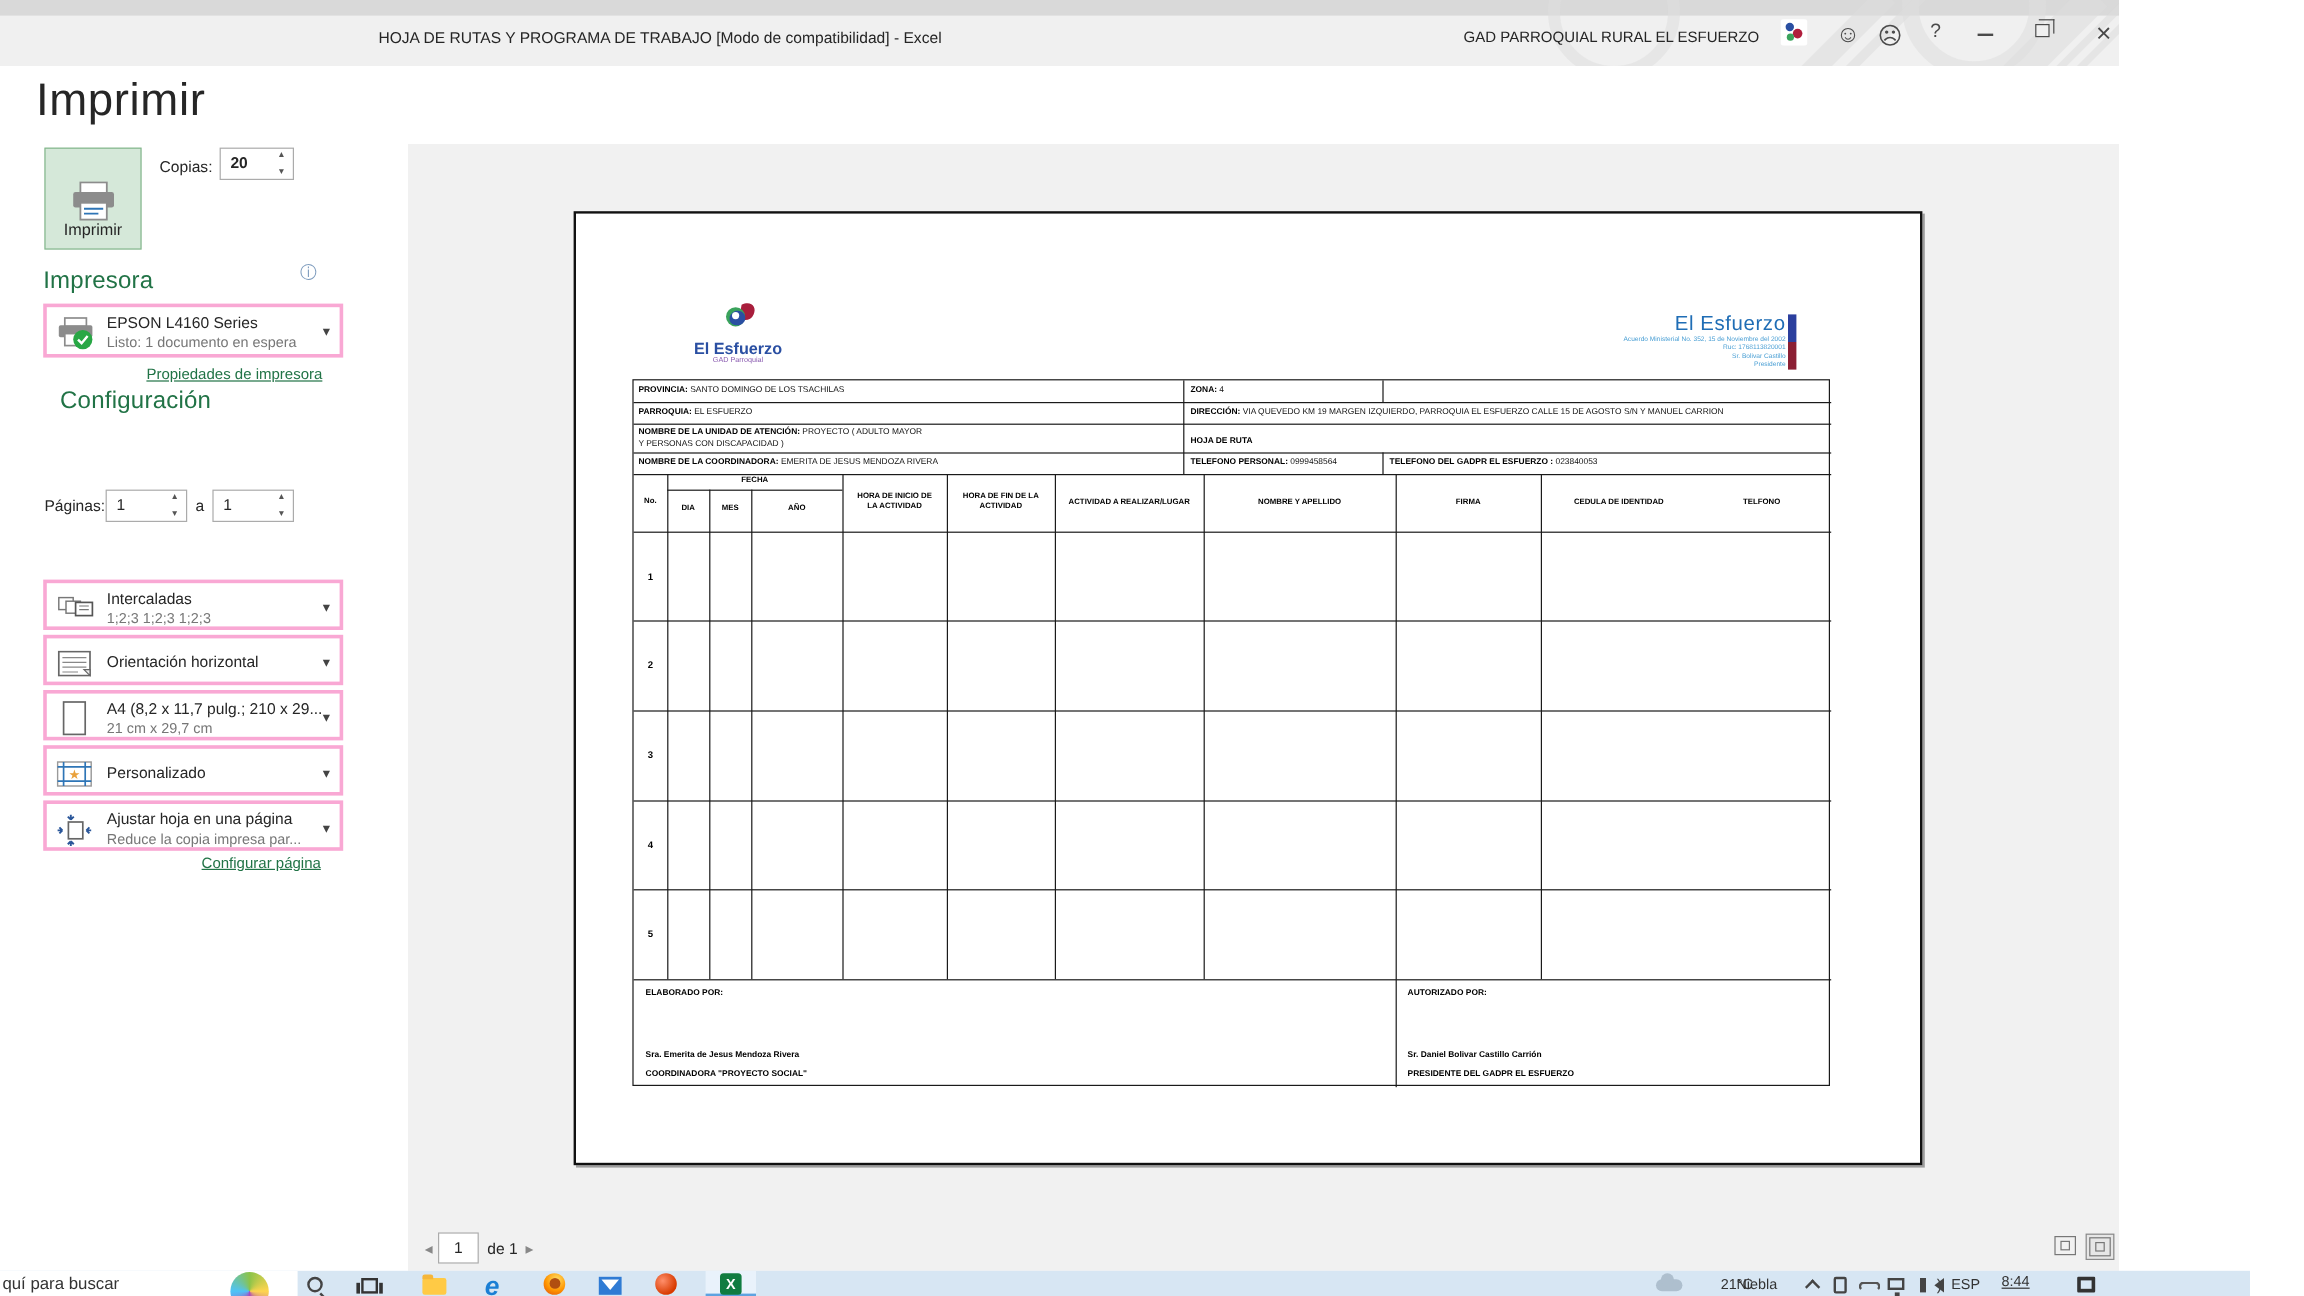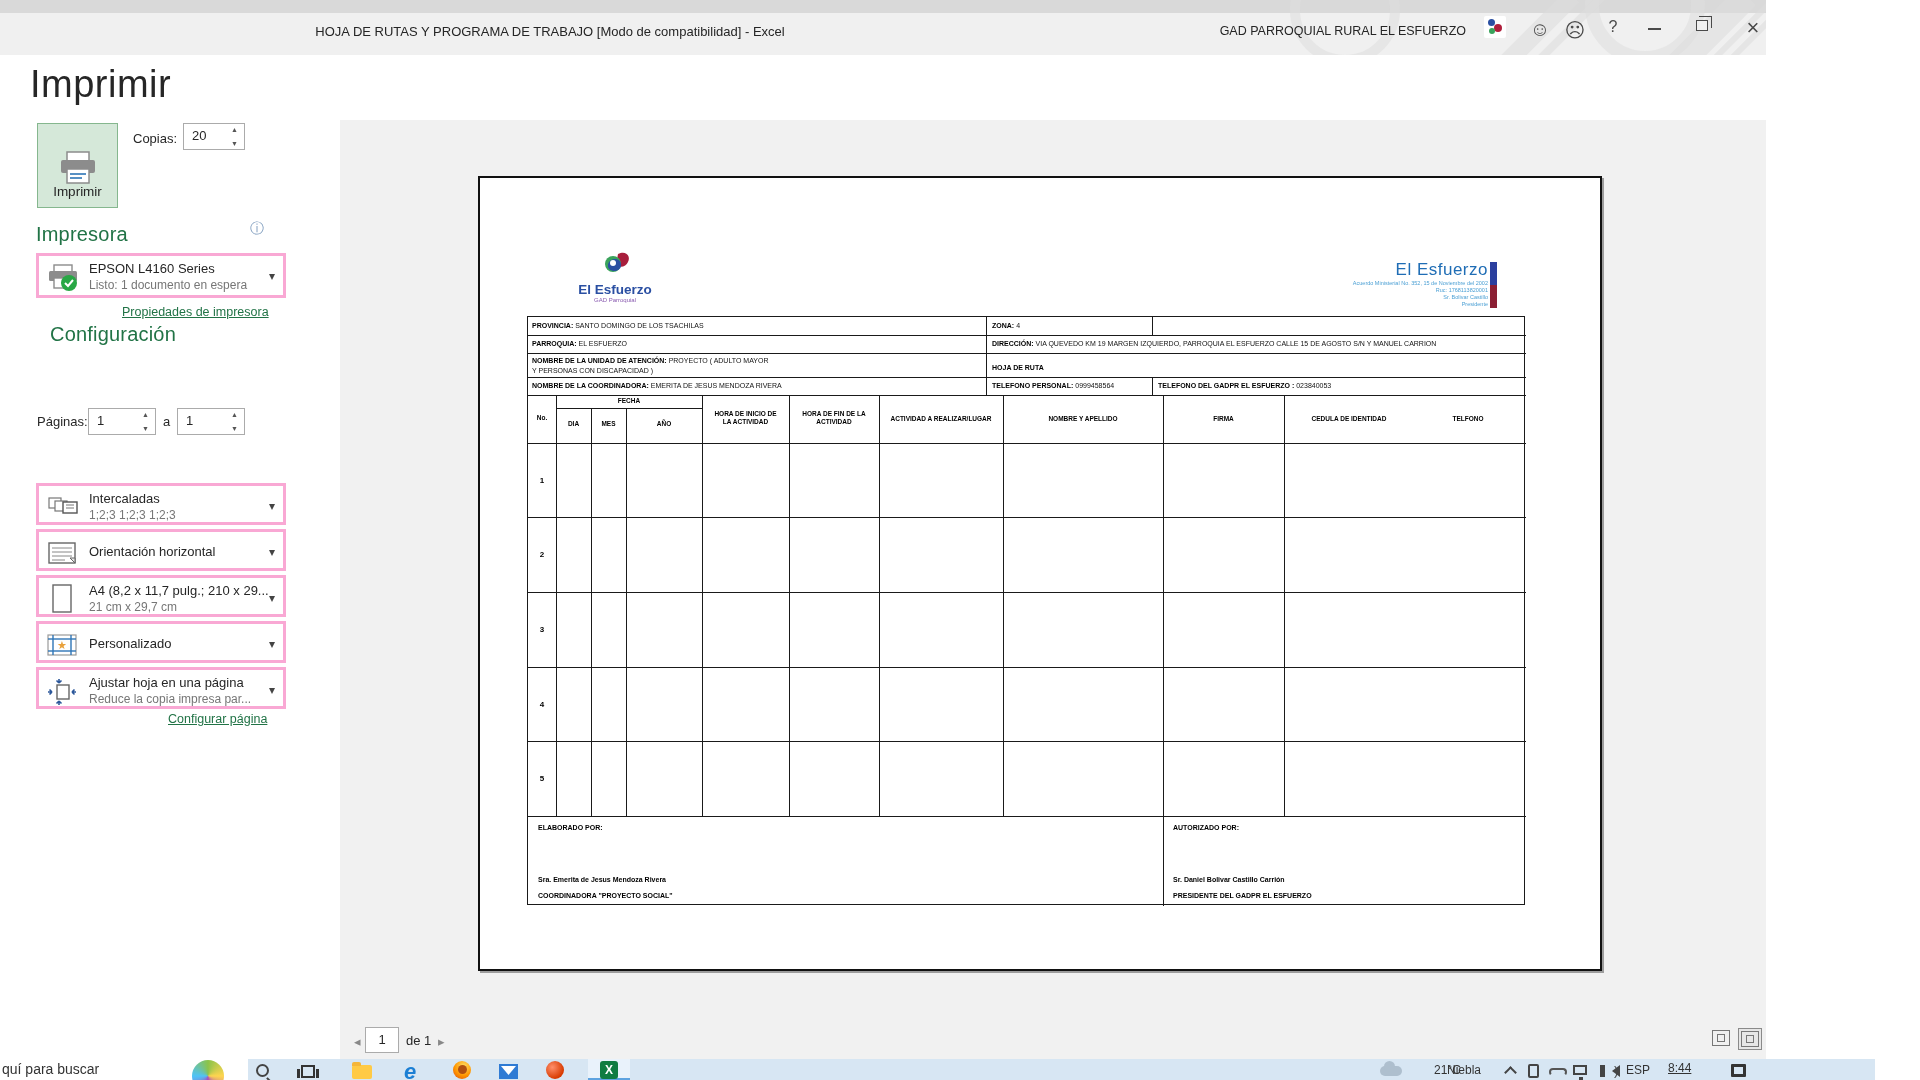--- a/index.html
+++ b/index.html
@@ -156,21 +156,21 @@
         <rect x="9" y="1" width="22" height="9" fill="#fff" stroke="#8c8c8c" stroke-width="1.5"></rect>
         <rect x="3" y="9" width="34" height="13" rx="2" fill="#8c8c8c"></rect>
         <rect x="9" y="18" width="22" height="14" fill="#fff" stroke="#8c8c8c" stroke-width="1.5"></rect>
         <line x1="12" y1="23" x2="28" y2="23" stroke="#2e75b6" stroke-width="1.6"></line>
         <line x1="12" y1="27" x2="24" y2="27" stroke="#2e75b6" stroke-width="1.6"></line>
       </svg>
       <span class="lbl">Imprimir</span>
     </button>
 
     <span class="copias-lbl">Copias:</span>
-    <div class="spinner" style="left:183px; top:68px; width:62px; height:27px;">
+    <div class="spinner" style="left:183px; top:68px; width:62px; height:27px;font-weight:bold;">
       <span class="val">20</span>
       <span class="spin-up"></span>
       <span class="spin-dn"></span>
     </div>
 
     <div class="sec-head" style="left:36px; top:168px;">Impresora</div>
     <span class="info-glyph" style="position:absolute; left:250px; top:164px;"></span>
 
     <div class="ddbox" style="top:198px; height:45px;">
       <span class="icon">

